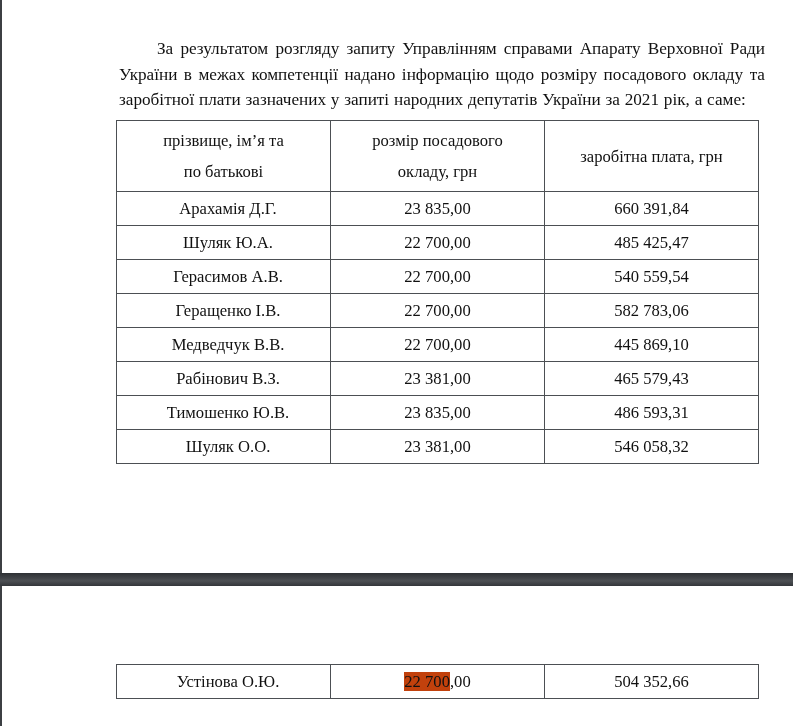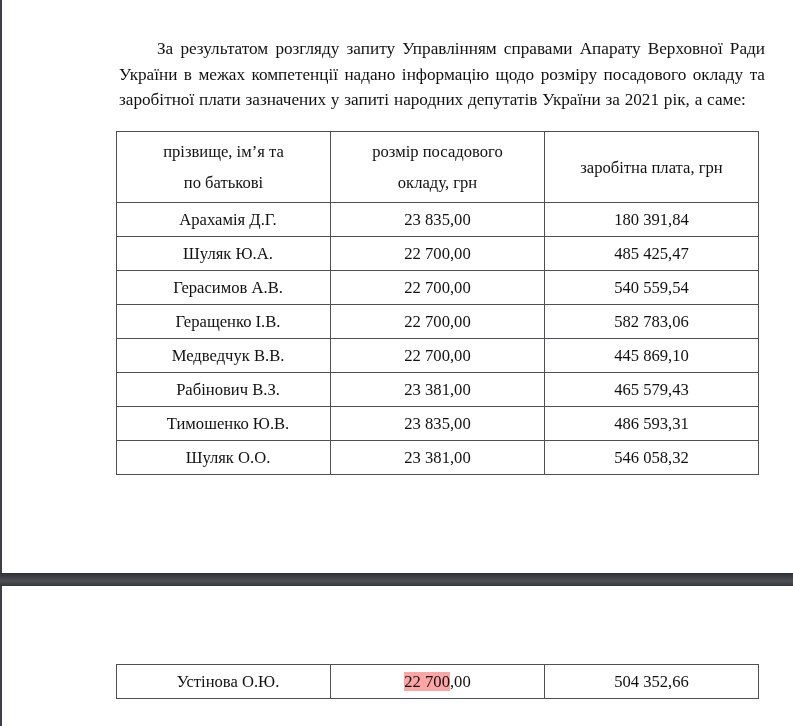--- a/index.html
+++ b/index.html
@@ -66,21 +66,21 @@
 
   
   .doc-table {
     position: absolute;
     left: 114px;
     width: 642px;
     border-collapse: collapse;
     table-layout: fixed;
     background: #ffffff;
   }
-  #salary-table { top: 131px; }
+  #salary-table { top: 120px; }
   #continuation-table { top: 78px; }   
 
   .doc-table col.c-name,
   .doc-table col.c-salary,
   .doc-table col.c-pay { width: 214px; }
 
   .doc-table th,
   .doc-table td {
     border: 1px solid #4c4f53;
     font-weight: normal;
@@ -105,21 +105,21 @@
   td.cell-name {
     text-align: center;
     padding-left: 9px;
   }
   td.cell-num {
     text-align: center;
   }
 
   
   .text-selection {
-    background: #fca5a5;
+    background: #c2410c;
     color: #111111;
   }
 </style>
 </head>
 <body>
 
 <div class="page" id="page-one">
 
   <p class="body-paragraph">За результатом розгляду запиту  Управлінням справами Апарату Верховної Ради України в межах компетенції  надано інформацію щодо розміру посадового окладу та заробітної плати зазначених у запиті народних депутатів України за 2021 рік, а саме:</p>
 
@@ -141,21 +141,21 @@
         </th>
         <th>
           <span class="hdr-line">заробітна плата, грн</span>
         </th>
       </tr>
     </thead>
     <tbody id="salary-table-body">
         <tr>
           <td class="cell-name">Арахамія Д.Г.</td>
           <td class="cell-num">23 835,00</td>
-          <td class="cell-num">180 391,84</td>
+          <td class="cell-num">660 391,84</td>
         </tr>
         <tr>
           <td class="cell-name">Шуляк Ю.А.</td>
           <td class="cell-num">22 700,00</td>
           <td class="cell-num">485 425,47</td>
         </tr>
         <tr>
           <td class="cell-name">Герасимов А.В.</td>
           <td class="cell-num">22 700,00</td>
           <td class="cell-num">540 559,54</td>

